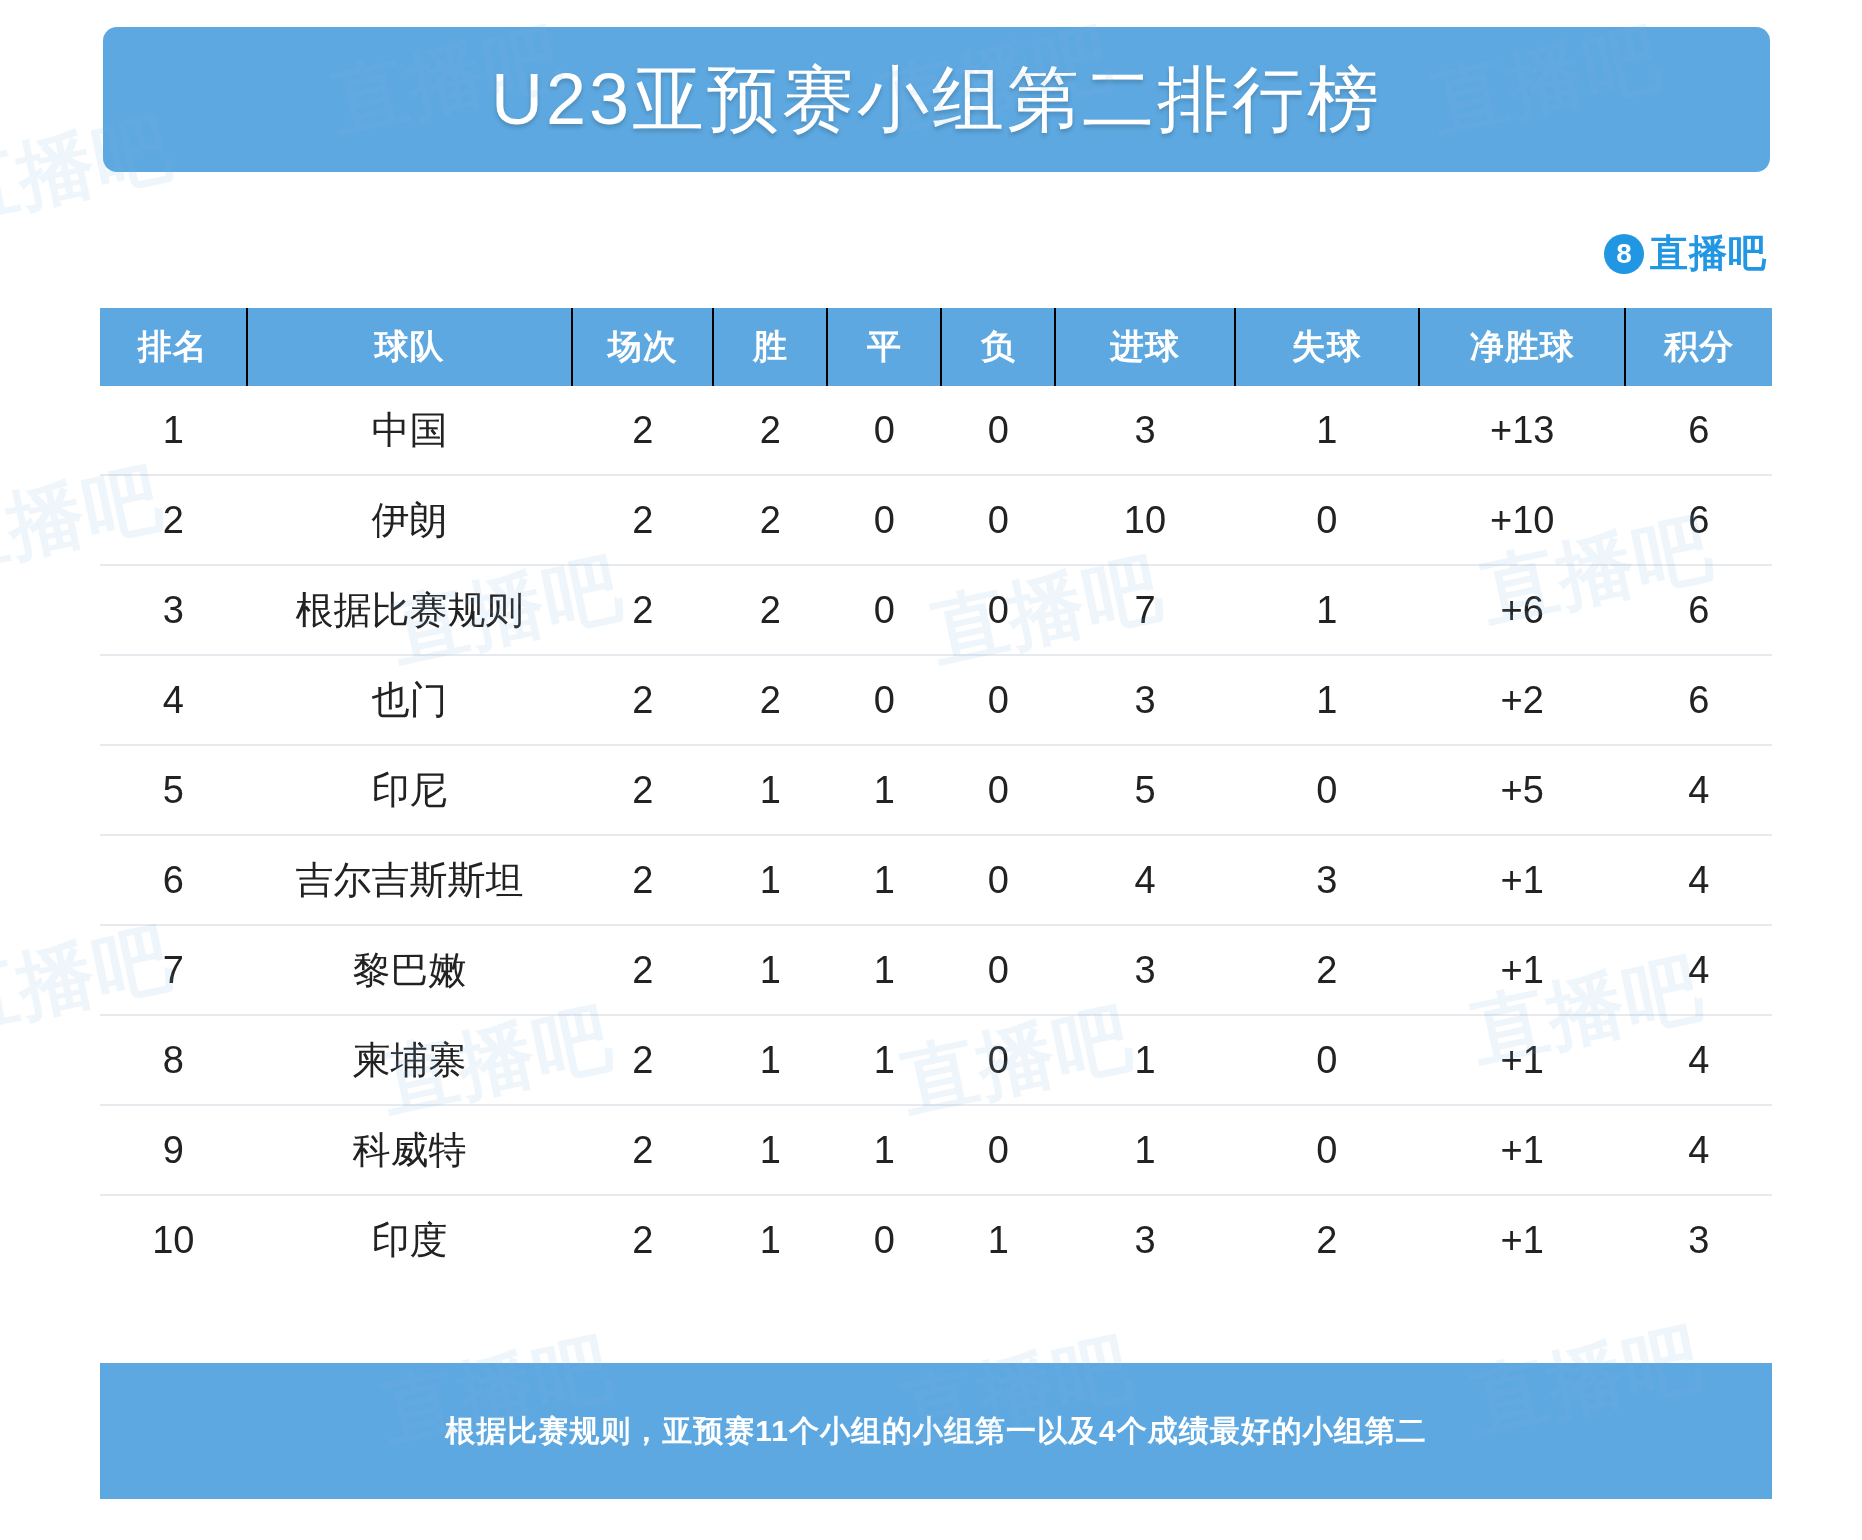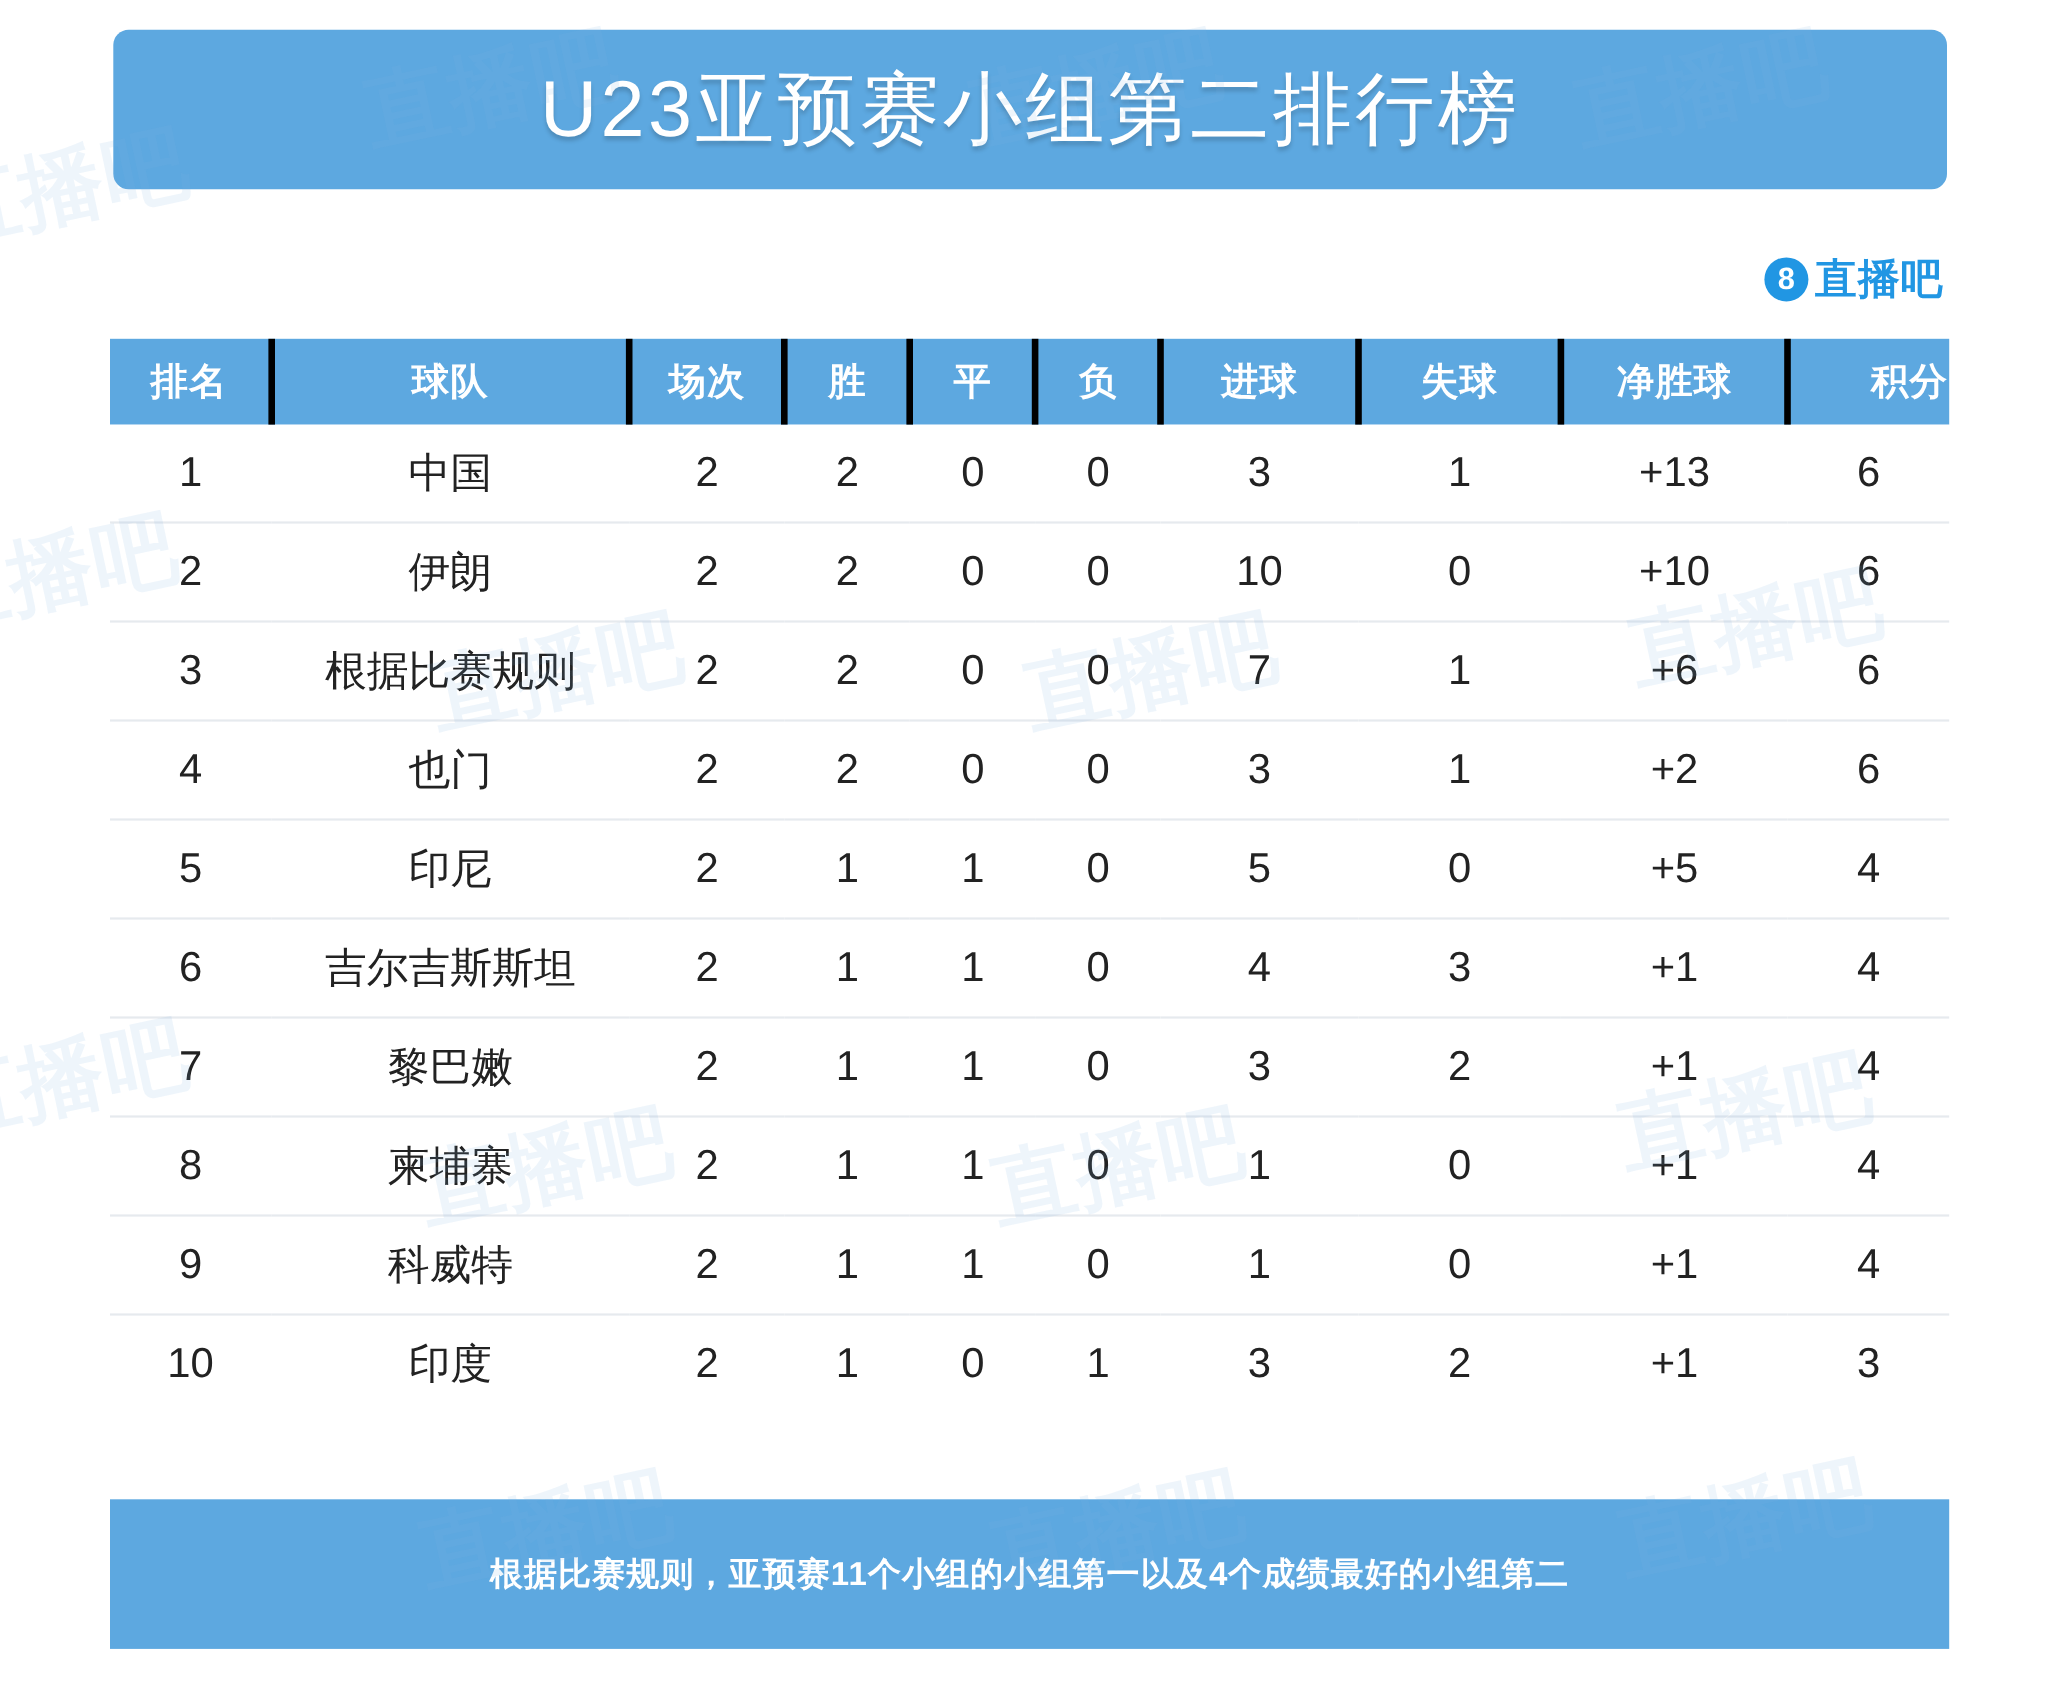--- a/index.html
+++ b/index.html
@@ -107,25 +107,25 @@
     border-collapse: collapse;
     width: 100%;
     table-layout: fixed;
   }
   table.standings th {
     background: #5da8e0;
     color: #ffffff;
     font-size: 34px;
     font-weight: bold;
     height: 76px;
-    border-right: 6px solid #000000;
+    border-right: 2px solid #000000;
     text-align: center;
     letter-spacing: 1px;
   }
-  table.standings th:last-child { border-right: none; text-align: right; }
+  table.standings th:last-child { border-right: none; }
 
   table.standings td {
     height: 86px;
     text-align: center;
     font-size: 38px;
     color: #222222;
     border-bottom: 2px solid #e6eaee;
     background: rgba(255,255,255,0.55);
   }
   table.standings tr:last-child td { border-bottom: none; }

